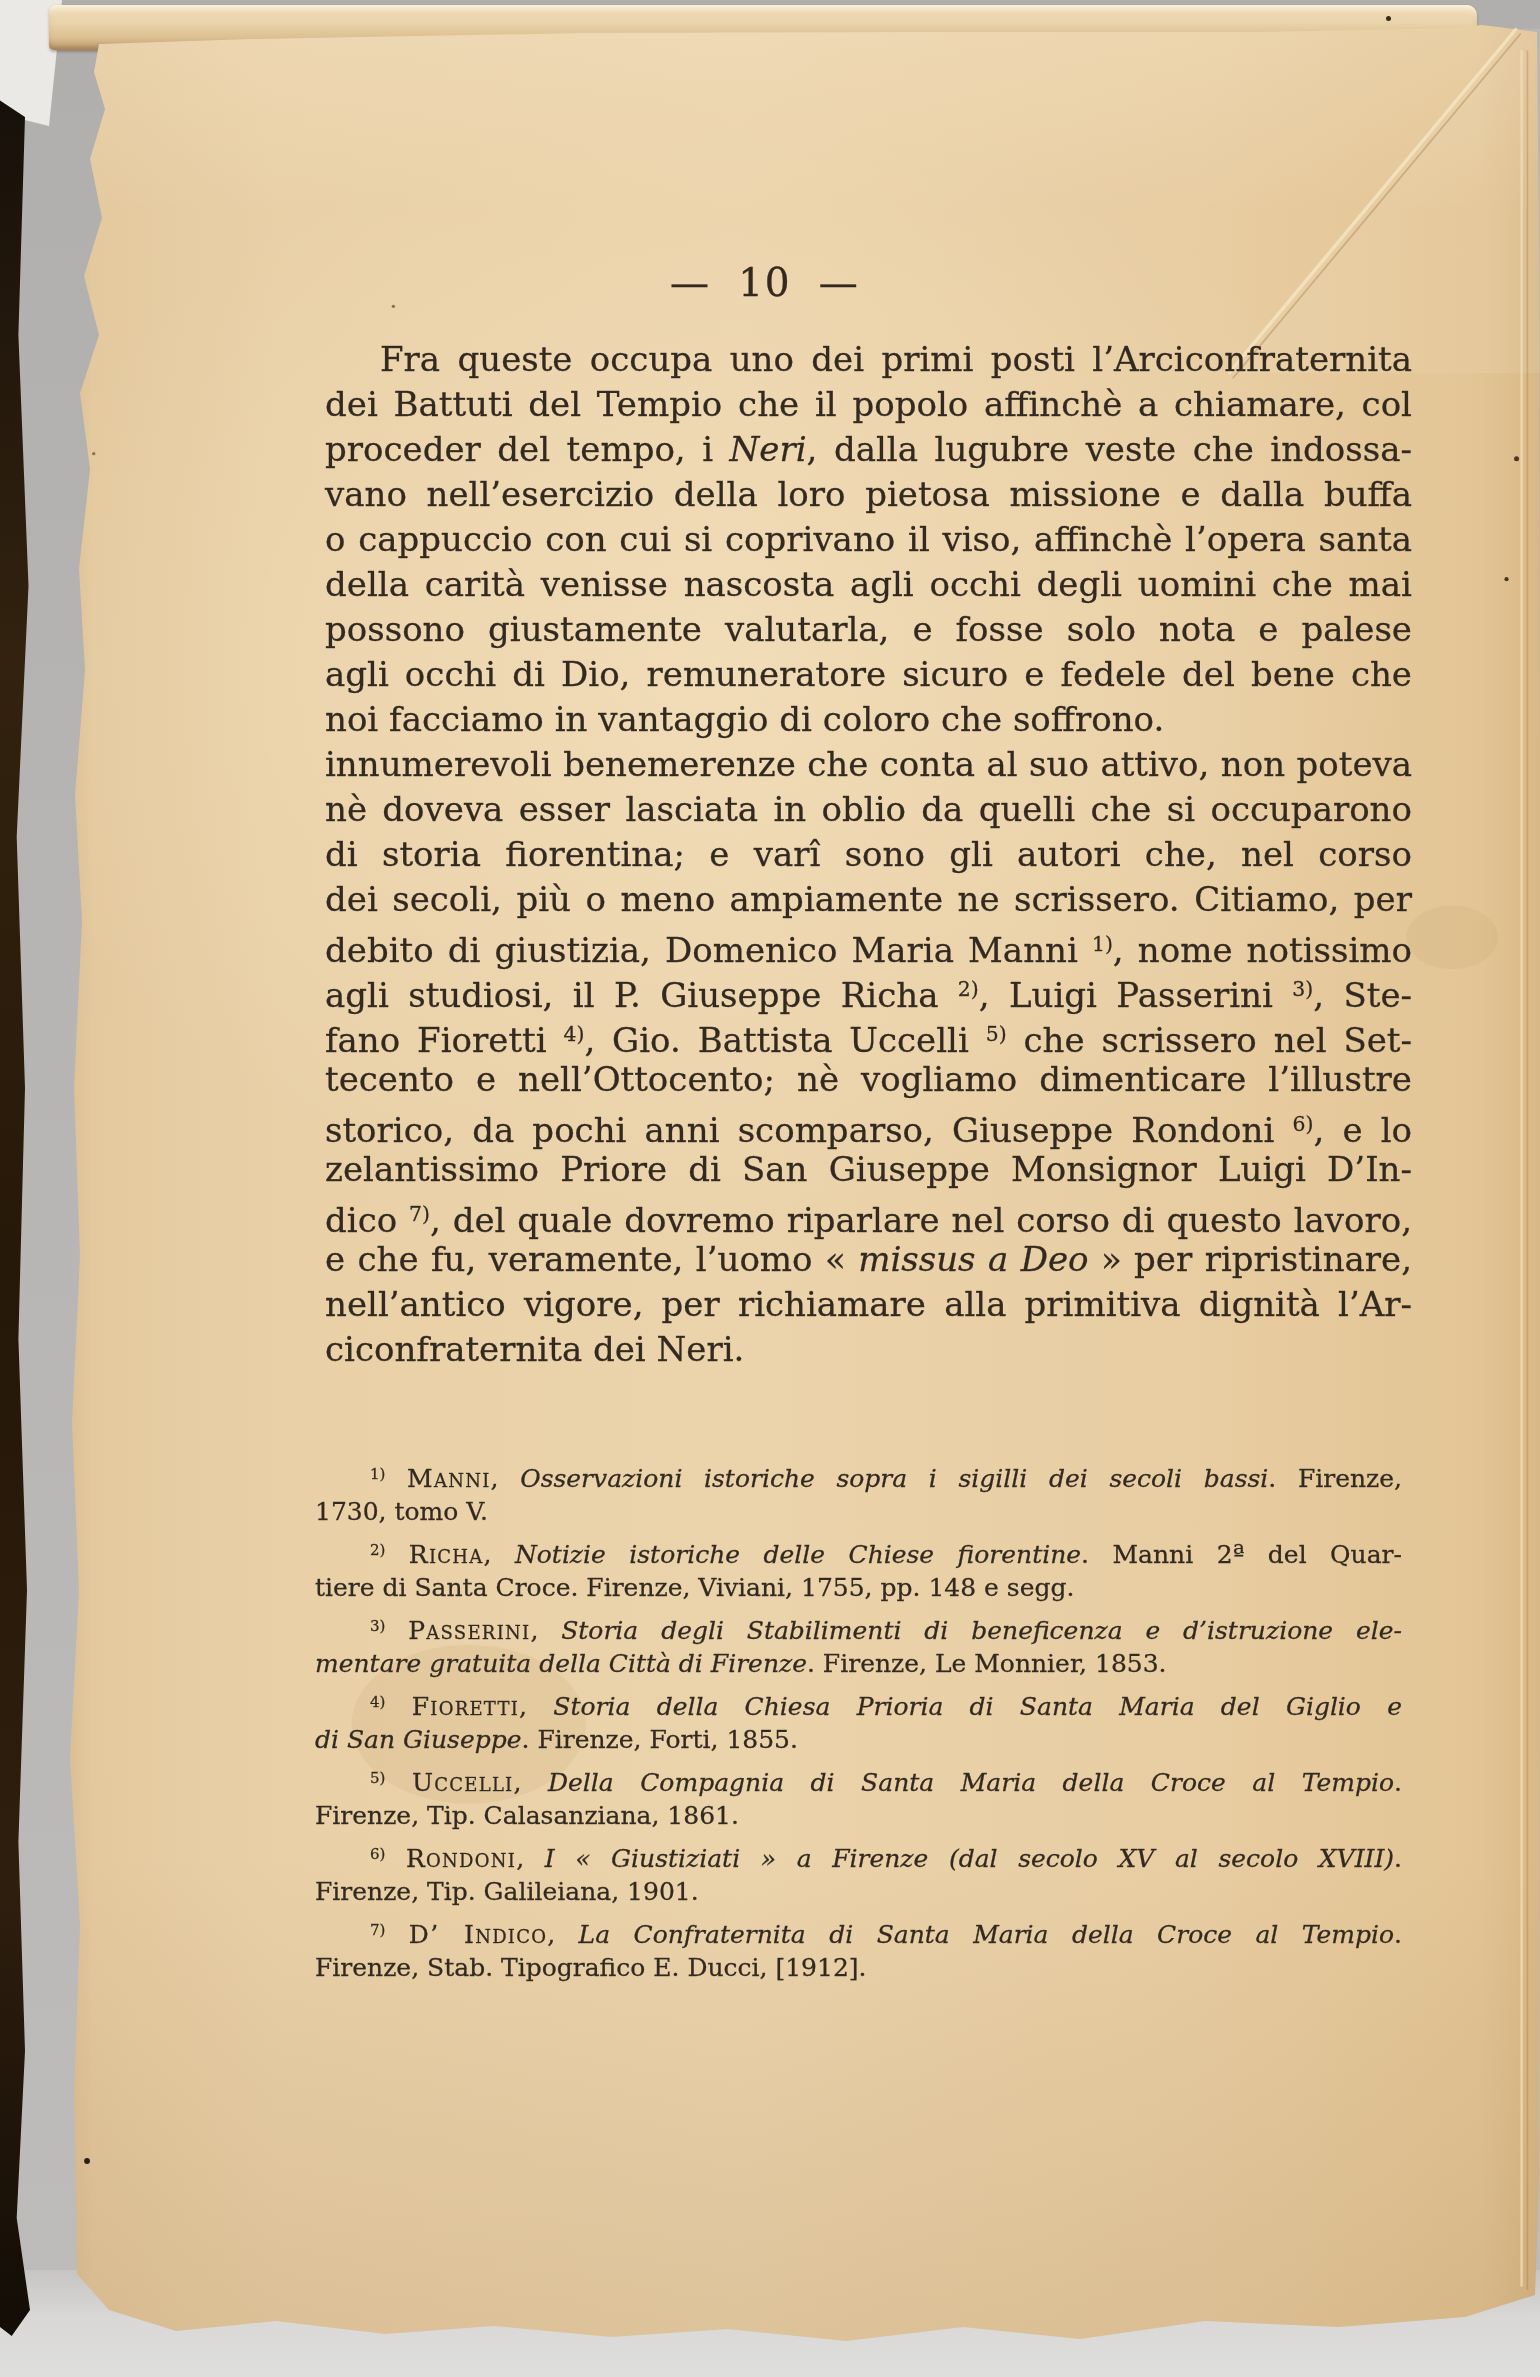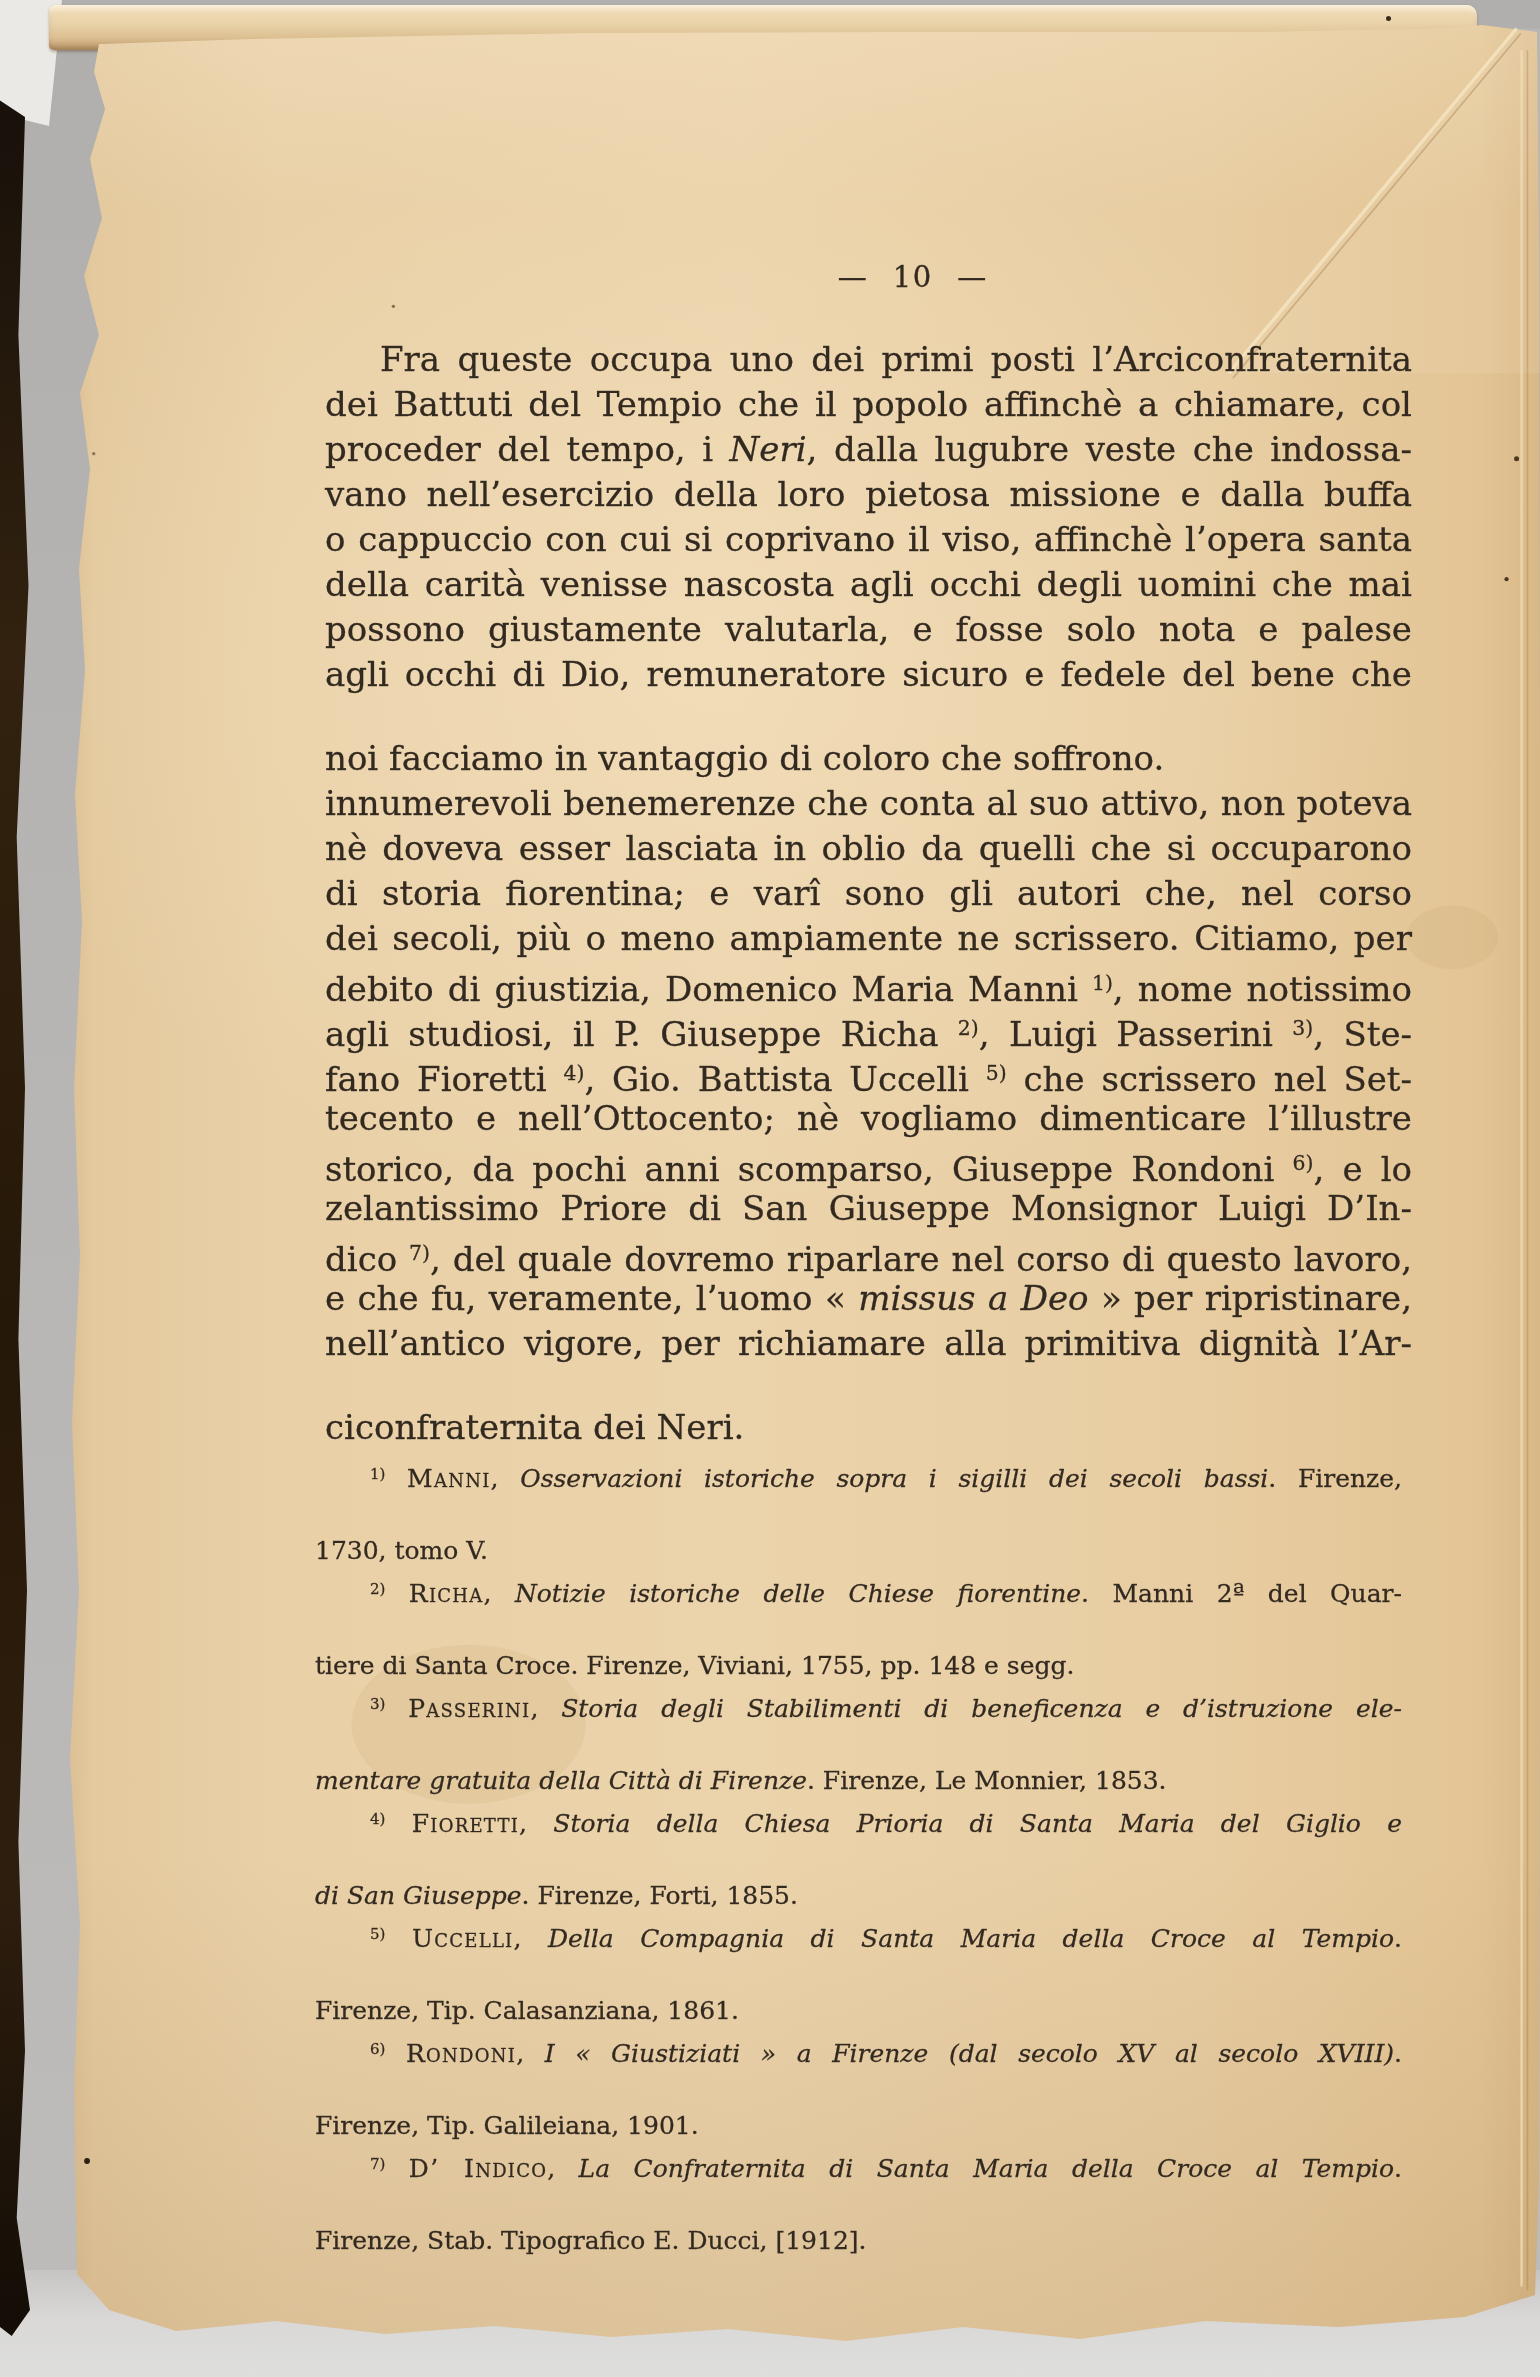--- a/index.html
+++ b/index.html
@@ -51,29 +51,29 @@
       radial-gradient(ellipse 1046px 795px at 46% 28%, rgba(255,242,214,.30) 0%, rgba(255,242,214,0) 70%),
       linear-gradient(180deg, rgba(255,246,226,.22) 0%, rgba(255,246,226,0) 9%, rgba(0,0,0,0) 78%, rgba(140,100,55,.14) 98%),
       linear-gradient(90deg,#d7b88b 0%,#e4c99e 6%,#e9d0a7 18%,#ebd3ab 48%,#e8cda2 78%,#e3c595 96%,#d9b887 100%);}
   .page-shade{left:0;top:0;width:1540px;height:2377px;z-index:7;pointer-events:none;
     clip-path:var(--pageclip);
     background:
       linear-gradient(90deg, rgba(120,80,40,.18) 0%, rgba(120,80,40,0) 6%),
       radial-gradient(ellipse 130% 105% at 50% 45%, rgba(0,0,0,0) 62%, rgba(110,75,35,.10) 86%, rgba(92,62,28,.17) 100%);}
   svg.marks{left:0;top:0;z-index:8;pointer-events:none;}
   
-  .pageno{left:670px;top:260px;width:318px;z-index:9;text-align:right;
-    font-size:29px;color:#33291f;letter-spacing:1.7px;word-spacing:13.4px;-webkit-text-stroke:0.3px #33291f;}
+  .pageno{left:670px;top:260px;width:318px;z-index:9;text-align:left;
+    font-size:39px;color:#33291f;letter-spacing:1.7px;word-spacing:13.4px;-webkit-text-stroke:0.3px #33291f;}
   .tblock{z-index:9;color:#322920;-webkit-text-stroke:0.3px rgba(50,41,32,.85);}
   .body-block{left:325px;top:337px;width:1087px;font-size:34px;}
   .body-block .line{height:45px;line-height:45px;}
   .fn-block{left:315px;top:1455px;width:1087px;font-size:25px;}
   .fn-block .line{height:38px;line-height:38px;}
   .line{text-align:justify;text-align-last:justify;}
-  .line.last{text-align-last:left;margin-top:39px;}
+  .line.last{text-align-last:left;}
   .line.ind{padding-left:55px;}
   .seg.it{font-style:italic;}
   .seg.sc{font-variant:small-caps;letter-spacing:.05em;}
   .seg.sup{font-size:.60em;vertical-align:.55em;}
 </style>
 </head>
 <body>
 
 <div class="abs bottom-gray"></div>
 <div class="abs corner-white"></div>

